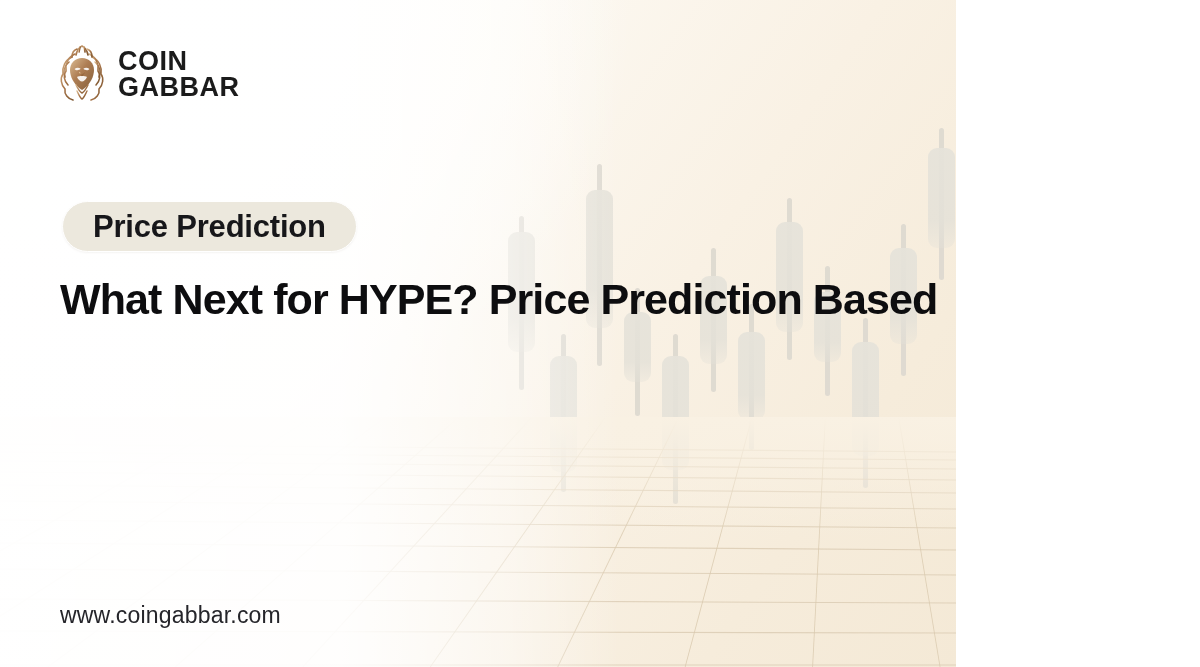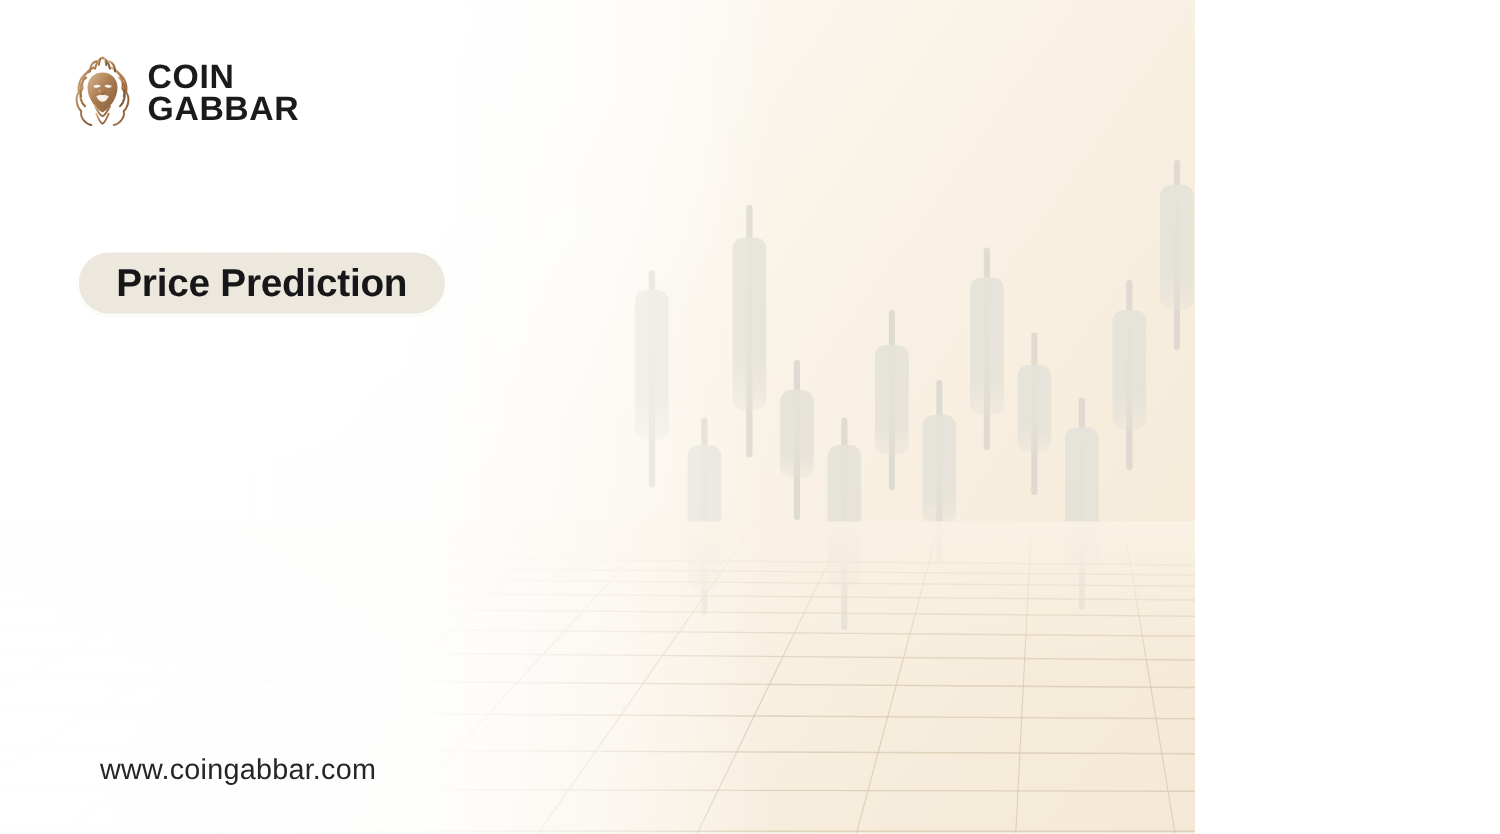--- a/index.html
+++ b/index.html
@@ -133,21 +133,20 @@
   .site-url {
     position: absolute;
     left: 60px;
     top: 602px;
     z-index: 6;
     font-family: "Liberation Sans", sans-serif;
     font-weight: 400;
     font-size: 23px;
     letter-spacing: 0.2px;
     color: #25252a;
-    margin-left: 20px;
   }
 </style>
 </head>
 <body>
 
 <div class="banner">
 
   <div class="chart">
     <svg viewBox="0 0 730 400" preserveAspectRatio="none" aria-hidden="true">
       <defs>
@@ -288,17 +287,18 @@
       <span>COIN</span>
       <span>GABBAR</span>
     </div>
   </div>
 
   <div class="badge">
     <span class="badge-label">Price Prediction</span>
   </div>
 
   <h1 class="headline">
+    <span class="headline-line">What Next for HYPE? Price Prediction Based</span>
   </h1>
 
   <div class="site-url">www.coingabbar.com</div>
 
 </div>
 
 </body></html>

